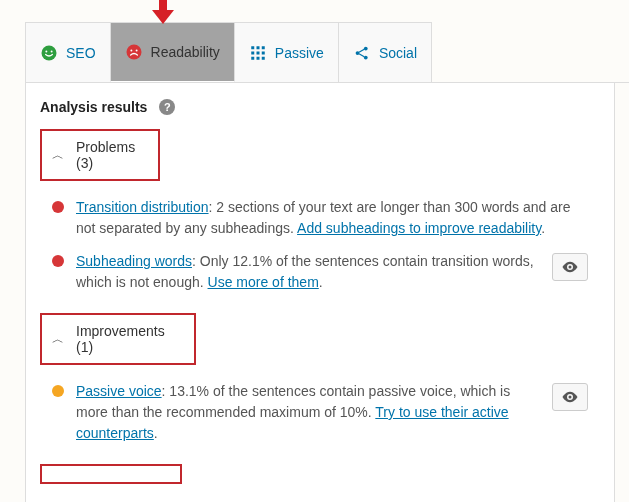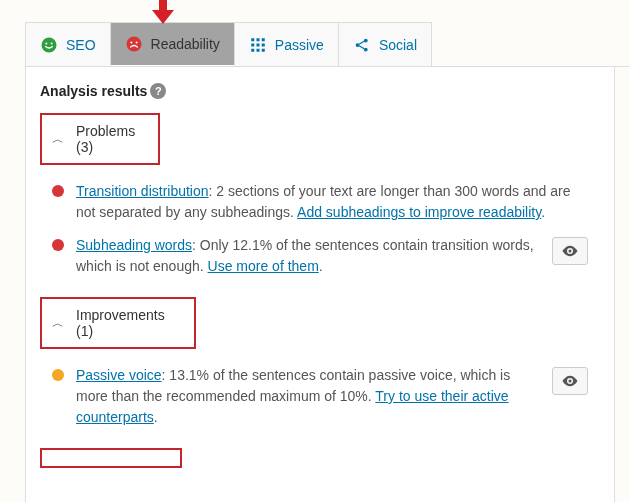--- a/index.html
+++ b/index.html
@@ -1,30 +1,30 @@
 <!DOCTYPE html>
 <html><head>
   <meta charset="utf-8">
   <style>
     * { box-sizing: border-box; margin: 0; padding: 0; }
     body { font-family: -apple-system, BlinkMacSystemFont, "Segoe UI", Arial, sans-serif; font-size: 14px; background: #fdfcf9; padding: 0; width: 629px; color: #333; }
 
     .arrow-wrap { position: absolute; left: 148px; top: -2px; z-index: 10; }
 
     .tabs { display: flex; border-bottom: 1px solid #ddd; margin-left: 25px; margin-top: 22px; position: relative; }
-    .tab { display: flex; align-items: center; padding: 12px 14px; border: 1px solid #ddd; border-bottom: none; background: #f9f9f9; cursor: pointer; gap: 8px; margin-right: -1px; }
+    .tab { display: flex; align-items: center; padding: 20px 14px; border: 1px solid #ddd; border-bottom: none; background: #f9f9f9; cursor: pointer; gap: 8px; margin-right: -1px; }
     .tab.active { background: #a3a3a3; border-bottom: 1px solid #fff; position: relative; z-index: 2; }
     .tab.first-inactive { border-left: 1px solid #ddd; }
     .tab-label { color: #0073aa; font-size: 14px; }
     .tab.active .tab-label { color: #333; }
     .tab svg { width: 18px; height: 18px; }
 
     .content { border: 1px solid #ddd; border-top: none; margin-left: 25px; background: #fff; padding: 16px 14px 24px 14px; width: 590px; }
 
-    .analysis-header { display: flex; align-items: flex-start; gap: 3px; margin-bottom: 14px; }
+    .analysis-header { display: flex; align-items: flex-start; gap: 12px; margin-bottom: 14px; }
     .analysis-header strong { font-size: 14px; color: #222; font-weight: 700; }
     .help-icon { width: 16px; height: 16px; background: #888; border-radius: 50%; display: inline-flex; align-items: center; justify-content: center; color: #fff; font-size: 11px; font-weight: bold; }
 
     .section-toggle { display: flex; align-items: center; gap: 12px; padding: 8px 10px; cursor: pointer; margin-bottom: 10px; }
     .section-toggle.highlighted { border: 2px solid #c1272d; }
     .chevron { font-size: 12px; color: #333; line-height: 1; }
     .section-title { font-size: 14px; color: #333; }
 
     .issue-list { margin: 0 0 14px 0; padding: 0; list-style: none; }
     .issue { display: flex; align-items: flex-start; padding: 6px 12px 6px 12px; gap: 12px; line-height: 1.5; }

